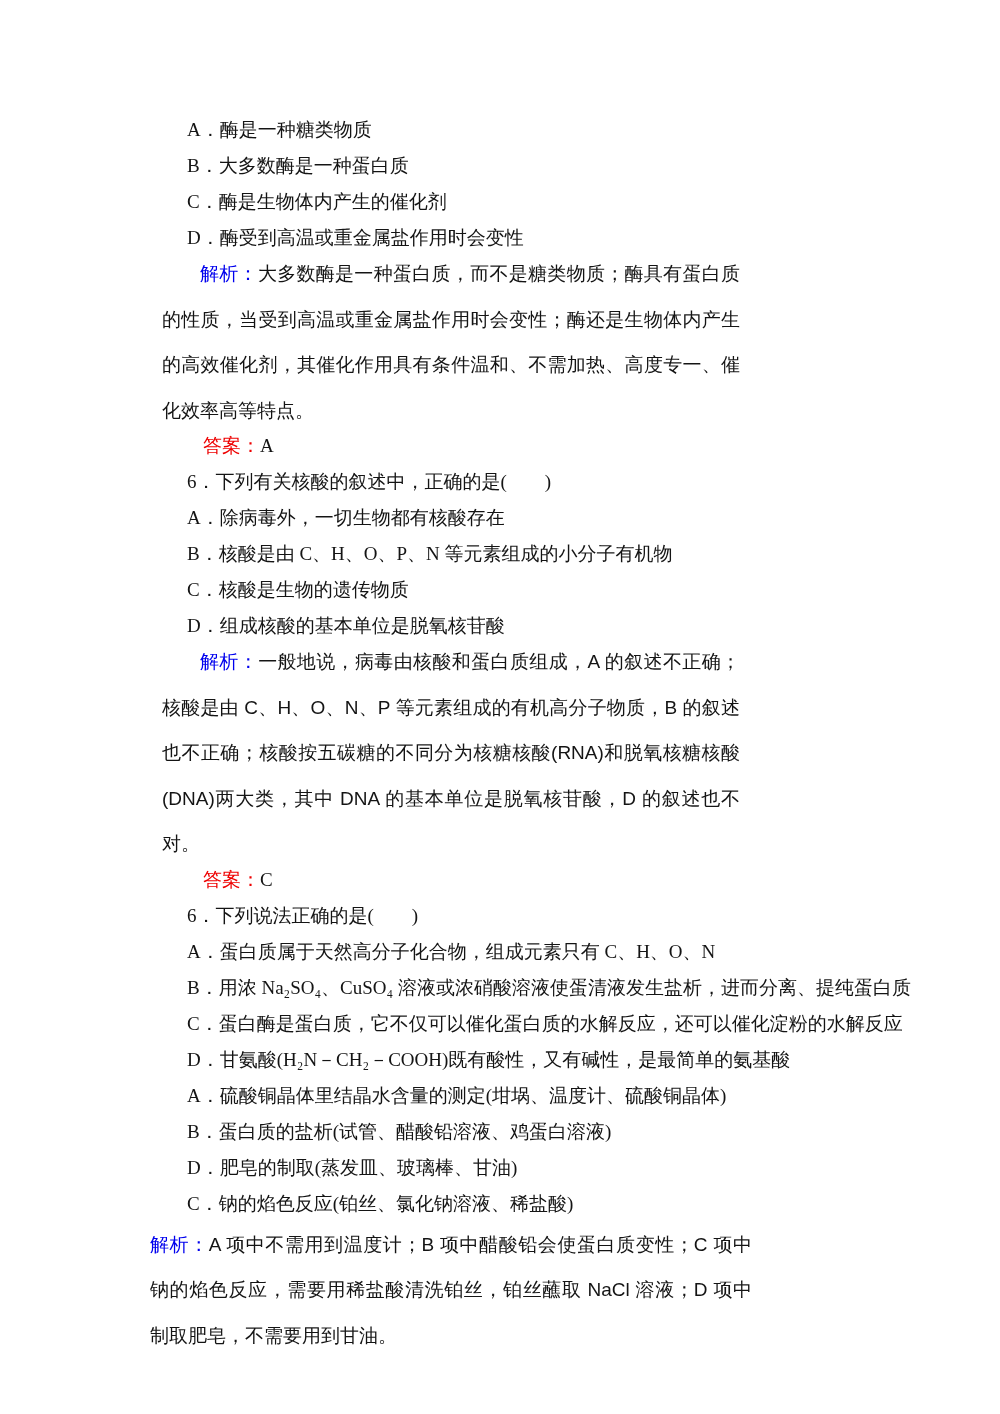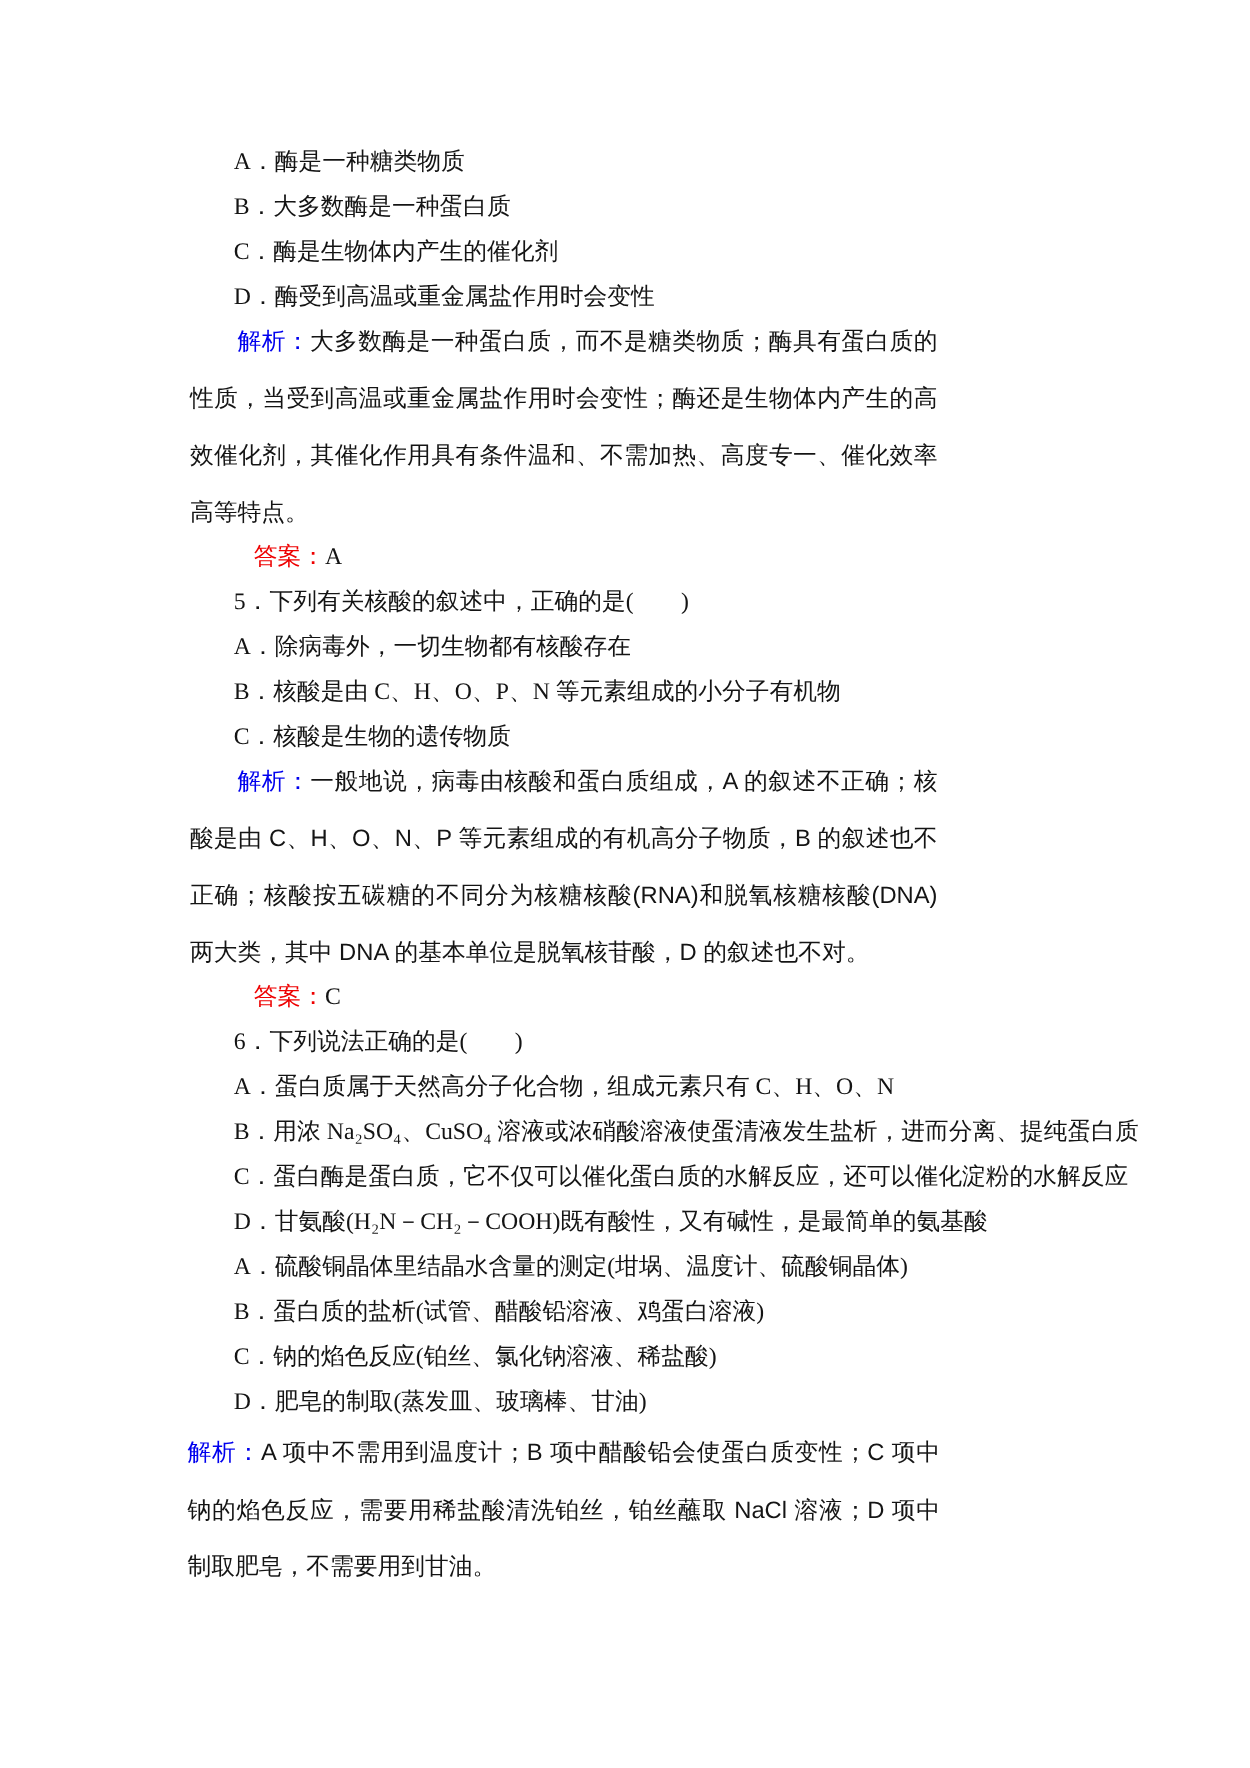--- a/index.html
+++ b/index.html
@@ -23,21 +23,21 @@
     font-size: 19px;
     line-height: 36px;
     padding-left: 37px;
     white-space: nowrap;
   }
   
   .analysis {
     font-size: 19px;
     line-height: 45.5px;
     text-align: justify;
-    margin: -5px 2px;
+    margin: -5px 12px;
     font-family: "Liberation Sans", "DejaVu Sans", sans-serif;
     color: var(--c-text, #141414);
   }
   .analysis.first-indent { text-indent: 38px; }
   .analysis.flush { margin: 0; text-indent: 0; }
   .analysis-label {
     color: var(--c-analysis, #0000ee);
   }
   .answer-label {
     color: var(--c-answer, #ee0000);
@@ -56,36 +56,37 @@
 
   <div class="line">A．酶是一种糖类物质</div>
   <div class="line">B．大多数酶是一种蛋白质</div>
   <div class="line">C．酶是生物体内产生的催化剂</div>
   <div class="line">D．酶受到高温或重金属盐作用时会变性</div>
 
   <p class="analysis first-indent"><span class="analysis-label">解析：</span><span class="analysis-text">大多数酶是一种蛋白质，而不是糖类物质；酶具有蛋白质的性质，当受到高温或重金属盐作用时会变性；酶还是生物体内产生的高效催化剂，其催化作用具有条件温和、不需加热、高度专一、催化效率高等特点。</span></p>
 
   <div class="line"><span class="answer-label">答案：</span><span class="answer-letter">A</span></div>
 
-  <div class="line">5．下列有关核酸的叙述中，正确的是(　　)</div>
+  <div class="line">6．下列有关核酸的叙述中，正确的是(　　)</div>
   <div class="line">A．除病毒外，一切生物都有核酸存在</div>
   <div class="line">B．核酸是由 C、H、O、P、N 等元素组成的小分子有机物</div>
   <div class="line">C．核酸是生物的遗传物质</div>
+  <div class="line">D．组成核酸的基本单位是脱氧核苷酸</div>
 
   <p class="analysis first-indent"><span class="analysis-label">解析：</span><span class="analysis-text">一般地说，病毒由核酸和蛋白质组成，A 的叙述不正确；核酸是由 C、H、O、N、P 等元素组成的有机高分子物质，B 的叙述也不正确；核酸按五碳糖的不同分为核糖核酸(RNA)和脱氧核糖核酸(DNA)两大类，其中 DNA 的基本单位是脱氧核苷酸，D 的叙述也不对。</span></p>
 
   <div class="line"><span class="answer-label">答案：</span><span class="answer-letter">C</span></div>
 
   <div class="line">6．下列说法正确的是(　　)</div>
   <div class="line">A．蛋白质属于天然高分子化合物，组成元素只有 C、H、O、N</div>
   <div class="line">B．用浓 Na₂SO₄、CuSO₄ 溶液或浓硝酸溶液使蛋清液发生盐析，进而分离、提纯蛋白质</div>
   <div class="line">C．蛋白酶是蛋白质，它不仅可以催化蛋白质的水解反应，还可以催化淀粉的水解反应</div>
   <div class="line">D．甘氨酸(H₂N－CH₂－COOH)既有酸性，又有碱性，是最简单的氨基酸</div>
 
 
   <div class="line">A．硫酸铜晶体里结晶水含量的测定(坩埚、温度计、硫酸铜晶体)</div>
   <div class="line">B．蛋白质的盐析(试管、醋酸铅溶液、鸡蛋白溶液)</div>
+  <div class="line">D．肥皂的制取(蒸发皿、玻璃棒、甘油)</div>
   <div class="line">C．钠的焰色反应(铂丝、氯化钠溶液、稀盐酸)</div>
-  <div class="line">D．肥皂的制取(蒸发皿、玻璃棒、甘油)</div>
 
   <p class="analysis flush"><span class="analysis-label">解析：</span><span class="analysis-text">A 项中不需用到温度计；B 项中醋酸铅会使蛋白质变性；C 项中钠的焰色反应，需要用稀盐酸清洗铂丝，铂丝蘸取 NaCl 溶液；D 项中制取肥皂，不需要用到甘油。</span></p>
 
 </div>
 
 </body></html>

